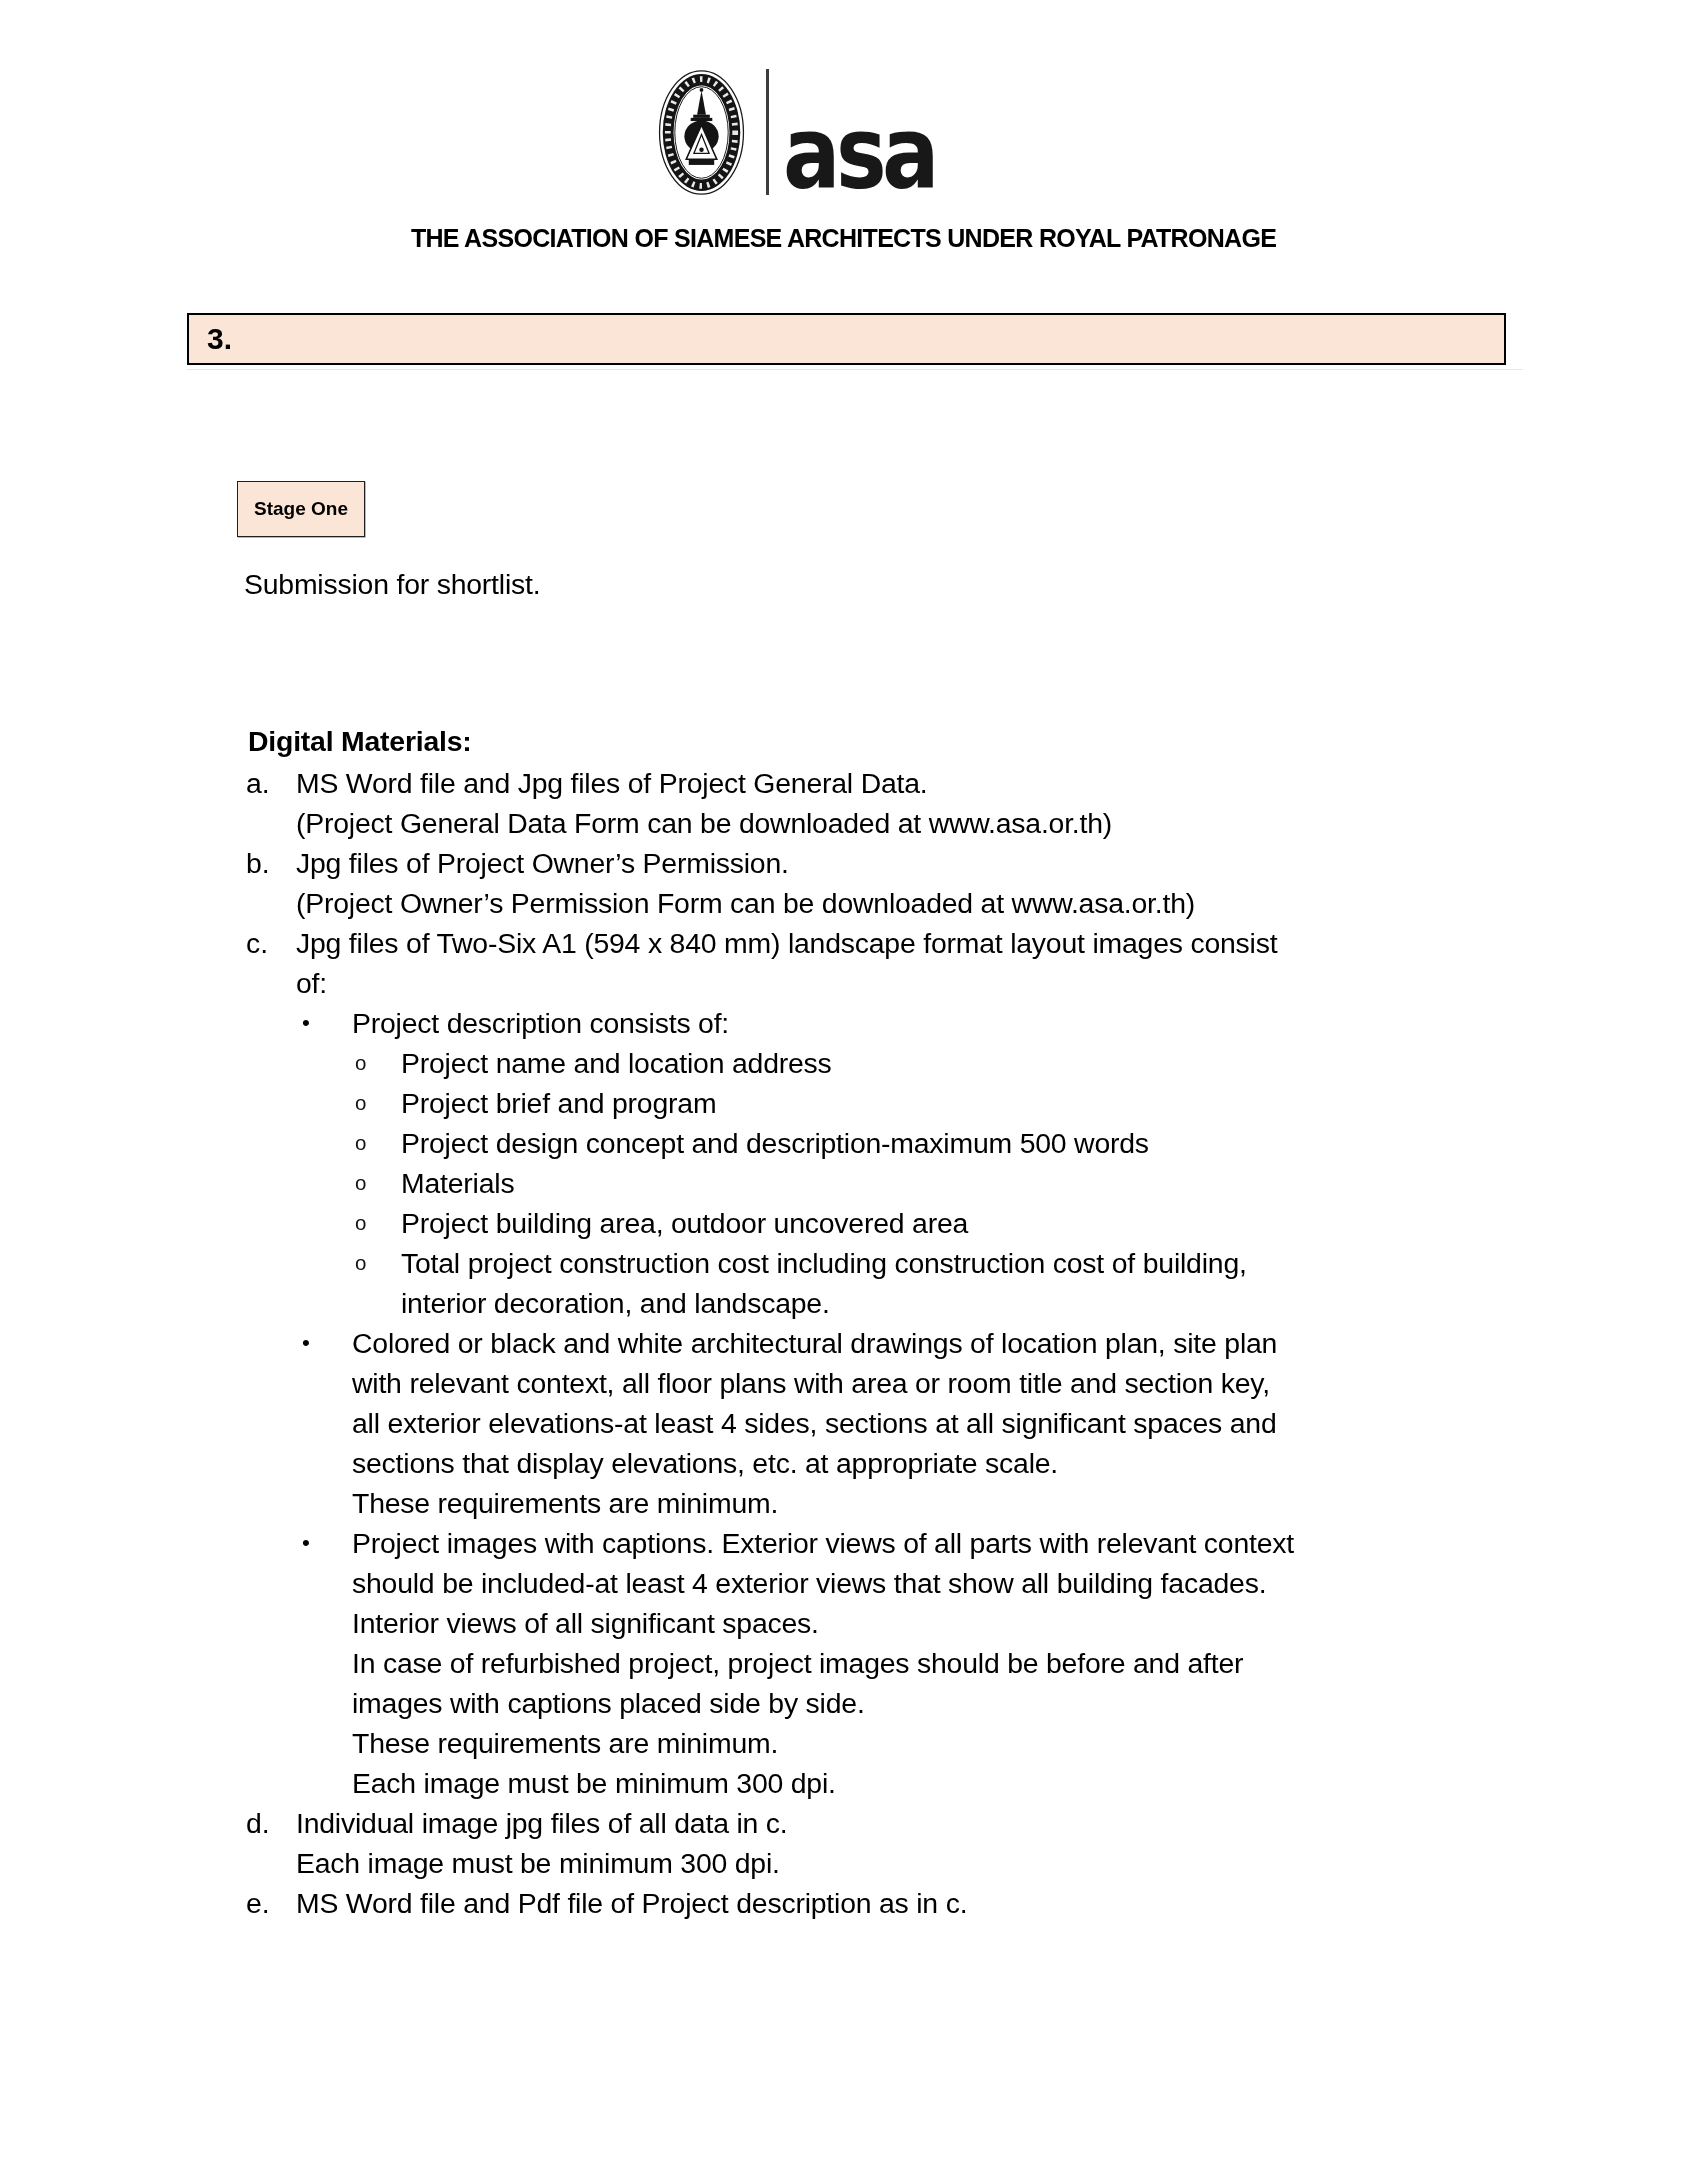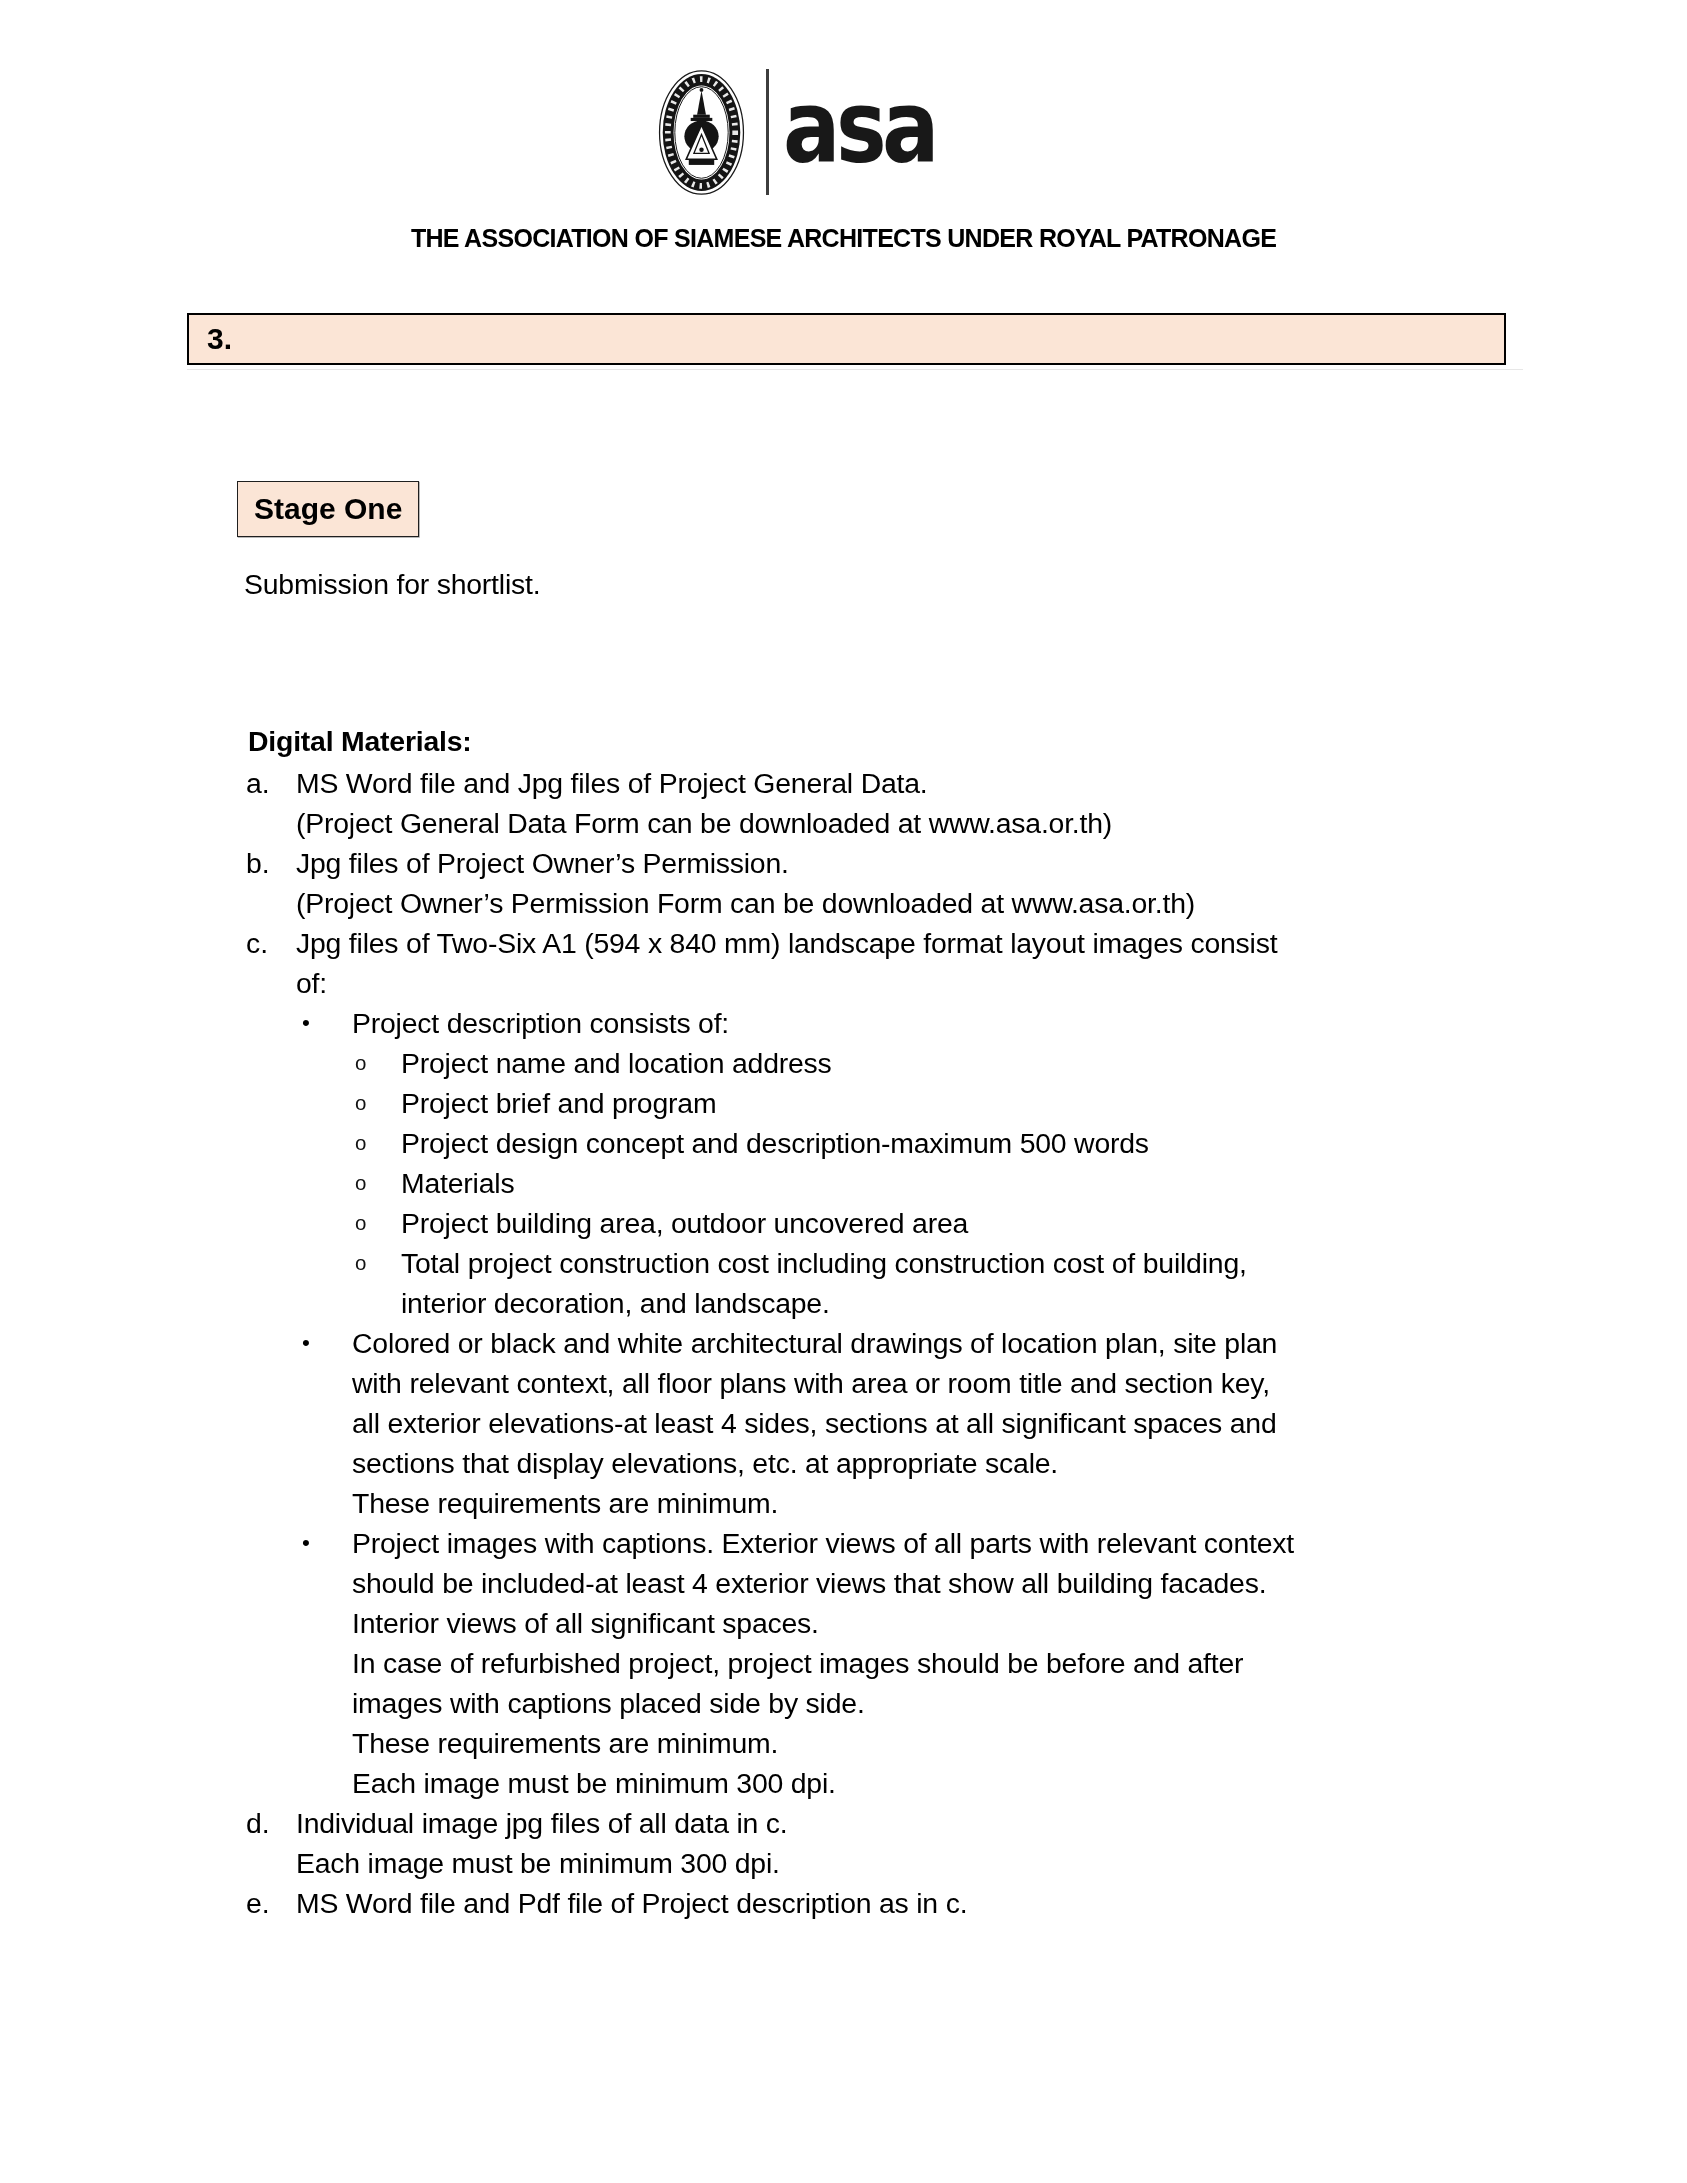--- a/index.html
+++ b/index.html
@@ -11,22 +11,22 @@
     background: #ffffff;
     font-family: "Liberation Sans", sans-serif;
     color: #000000;
     overflow: hidden;
   }
 
   
   #seal { position: absolute; left: 657px; top: 67px; width: 89px; height: 131px; }
   #logo-divider { position: absolute; left: 766px; top: 69px; width: 2.6px; height: 126px; background: #3d3d3d; }
   #asa-wordmark-box {
-    position: absolute; left: 783px; top: 112px; width: 165px; height: 65px;
-    display: flex; align-items: flex-end; overflow: visible;
+    position: absolute; left: 783px; top: 104px; width: 165px; height: 65px;
+    display: flex; align-items: flex-start; overflow: visible;
   }
   #asa-wordmark-box span {
     font-size: 99px; font-weight: bold; line-height: 1;
     letter-spacing: -5.3px; color: #181818;
     transform: scaleX(0.86); transform-origin: left center;
     font-family: "DejaVu Sans", sans-serif;
   }
   #org-name {
     position: absolute; left: 0; top: 218px; width: 100%;
     text-align: center; font-weight: bold; font-size: 25px; line-height: 40px;
@@ -45,21 +45,21 @@
 
   
   .bodytext { font-size: 28.4px; line-height: 40px; letter-spacing: -0.2px; white-space: pre-line; }
   .bold { font-weight: bold; }
 
   #intro        { position: absolute; left: 248px; top: 404px; }
   #stage-badge  {
     position: absolute; left: 237px; top: 481px; height: 56px;
     background: #fbe5d6; border: 1.3px solid #1f1f1f;
     display: flex; align-items: center; padding: 0 16px;
-    font-weight: bold; font-size: 30px;
+    font-weight: bold; font-size: 19px;
     box-shadow: 0.7px 0.7px 0 #9a9a9a;
   }
   #stage-desc        { position: absolute; left: 244px; top: 564px; }
   #materials-heading { position: absolute; left: 248px; top: 644px; }
   #digital-heading   { position: absolute; left: 248px; top: 721px; }
 
   
   #doc-list { position: absolute; left: 0; top: 763px; width: 1647px; }
   .li { display: flex; align-items: flex-start; }
   .li .marker { flex: 0 0 auto; font-size: 28.4px; line-height: 40px; }

